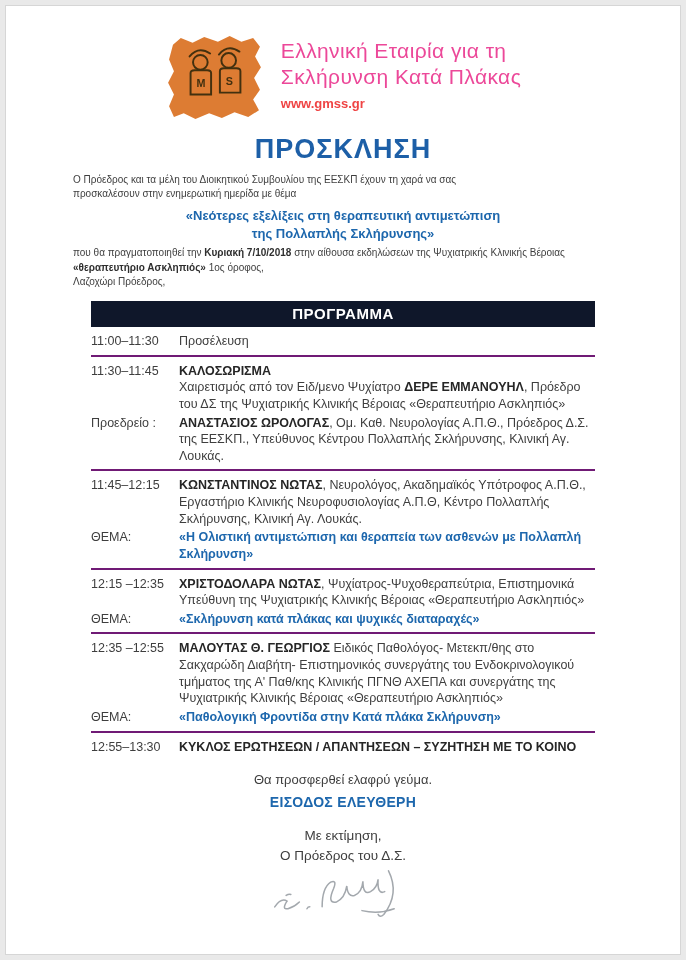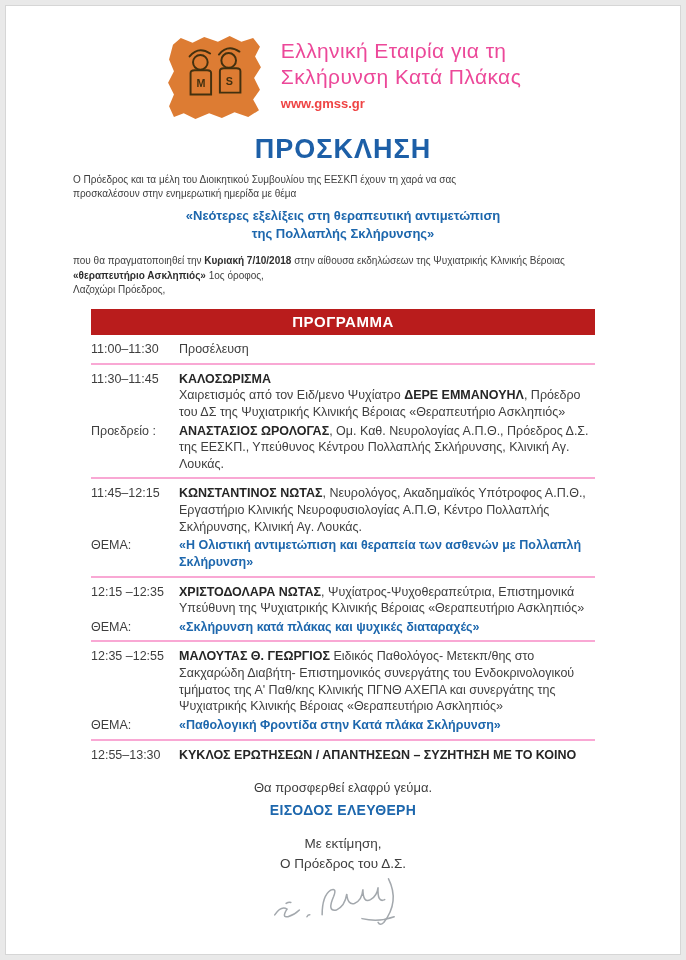--- a/index.html
+++ b/index.html
@@ -15,31 +15,31 @@
   
   .header{display:flex;justify-content:center;align-items:flex-start;margin-top:28px;gap:16px;}
   .logo-box{width:100px;height:86px;flex:none;}
   .org-text{padding-top:4px;}
   .org-line{font-size:21px;color:#ec4899;letter-spacing:.4px;line-height:1.22;}
   .website{font-size:13px;font-weight:bold;color:#ef4444;margin-top:7px;}
   
   .title{margin-top:14px;text-align:center;color:#1d5fa7;font-size:27px;font-weight:bold;letter-spacing:1px;}
   
   .intro,.venue{width:540px;margin:8px auto 0;text-align:left;font-size:10px;color:#3e3e3e;line-height:1.42;}
-  .venue{margin-top:12px;}
+  .venue{margin-top:4px;}
   .theme{width:540px;margin:6px auto 0;text-align:center;color:#1d67ad;font-weight:bold;font-size:13px;line-height:1.35;}
   b.inl{color:#2e2e2e;}
   
-  .prog-bar{width:504px;margin:12px auto 0;background:#b91c1c;color:#fff;text-align:center;
+  .prog-bar{width:504px;margin:12px auto 0;background:#0f172a;color:#fff;text-align:center;
     font-weight:bold;font-size:15px;padding:4px 0 5px;letter-spacing:.5px;}
   .program{width:504px;margin:0 auto;font-size:12.5px;color:#3e3e3e;line-height:1.33;}
   .prow{display:flex;padding:6px 0 5px;}
   .prow .tcol{width:82px;flex:none;}
   .prow .ccol{flex:1;padding-left:6px;}
-  .sep{border-bottom:2px solid #f9a8d4;}
+  .sep{border-bottom:2px solid #701a75;}
   .pname{font-weight:bold;color:#262626;}
   .phead{font-weight:bold;color:#262626;}
   .theme-line{display:flex;margin-top:2px;}
   .theme-line .tcol{width:82px;flex:none;}
   .theme-line .ccol{flex:1;padding-left:6px;color:#1d67ad;font-weight:bold;}
   
   .meal{margin-top:12px;text-align:center;font-size:13px;color:#3e3e3e;}
   .entrance{margin-top:7px;text-align:center;font-size:14px;font-weight:bold;color:#1d67ad;letter-spacing:.3px;}
   .regards{margin-top:16px;text-align:center;font-size:13.5px;color:#3e3e3e;line-height:1.45;}
   .sign-wrap{text-align:center;margin-top:2px;}

